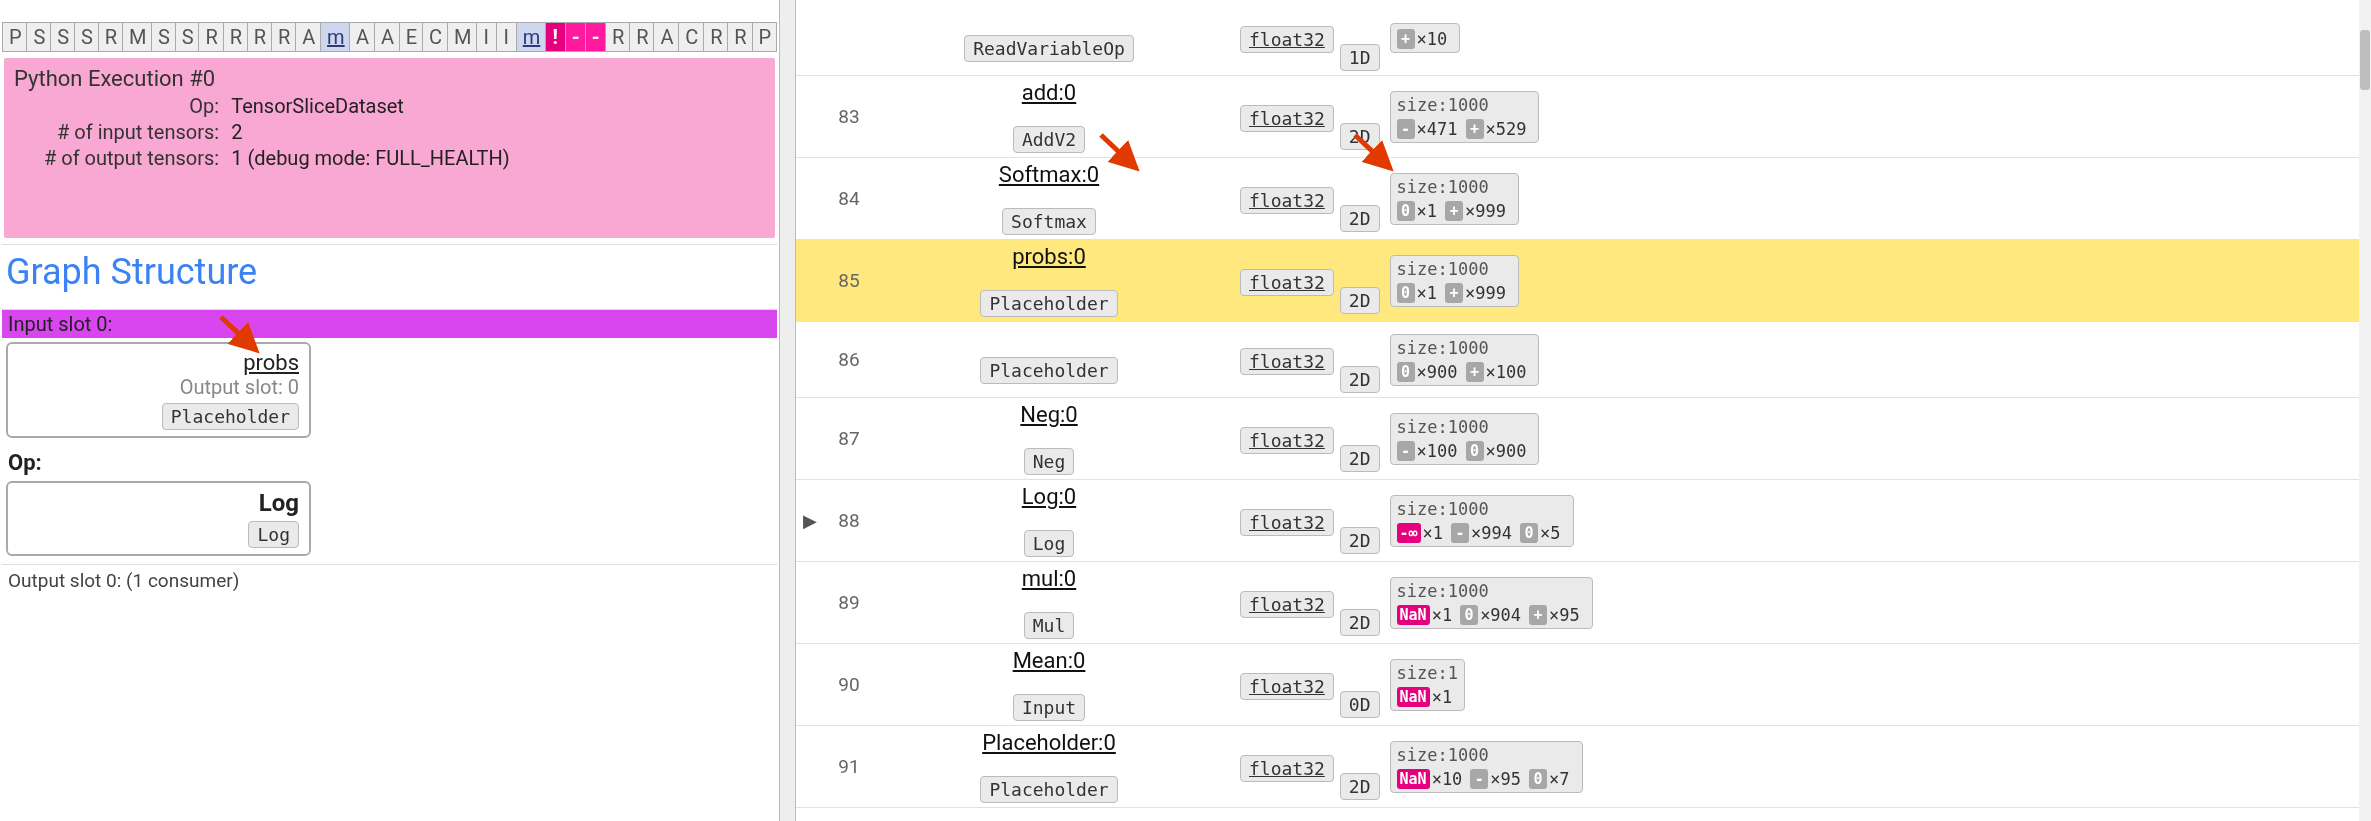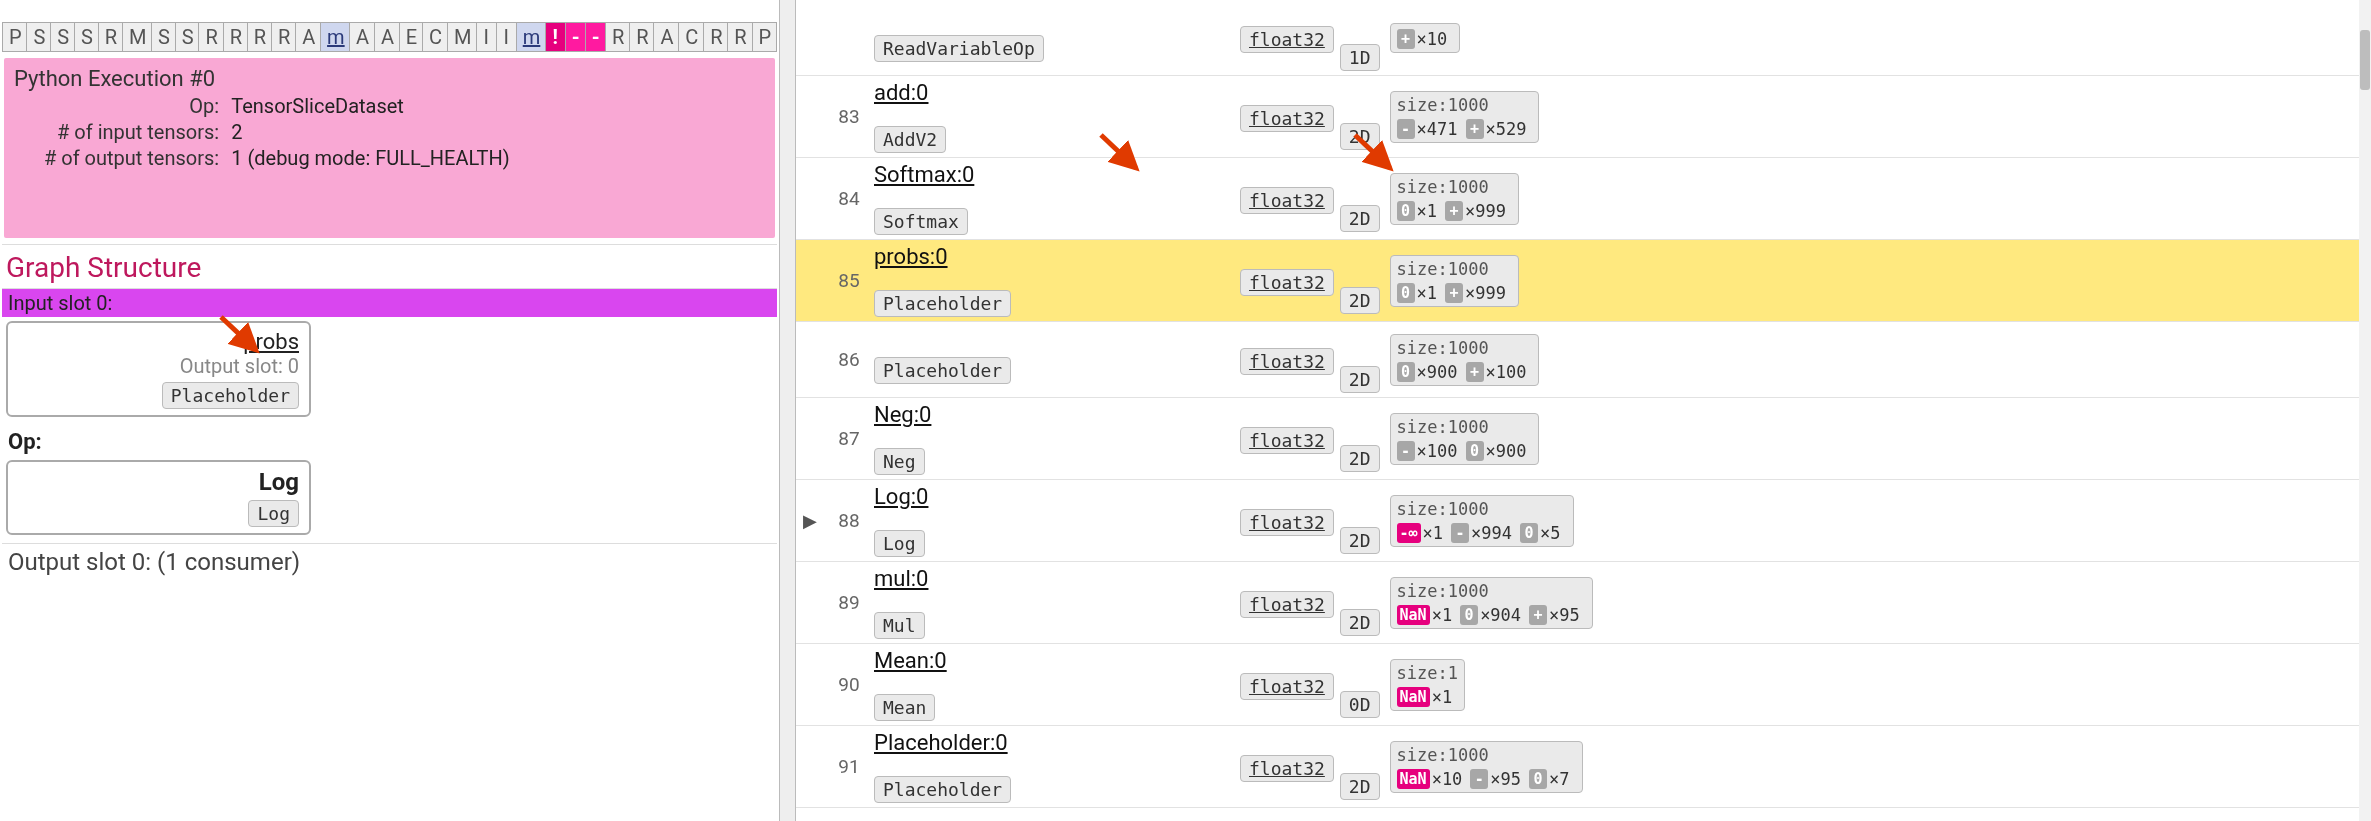--- a/index.html
+++ b/index.html
@@ -12,36 +12,36 @@
   .breadcrumb-bar { display: flex; flex-wrap: nowrap; border: 1px solid #aaa; border-left: none; margin-top: 20px; overflow: hidden; }
   .breadcrumb-bar .crumb { border-left: 1px solid #aaa; padding: 4px 6px; font-size: 20px; line-height: 1; background: #efefef; min-width: 20px; text-align: center; color: #555; }
   .breadcrumb-bar .crumb.underline { text-decoration: underline; color: #2b3a7a; background: #cfd7ef; }
   .breadcrumb-bar .crumb.magenta { background: #e6007e; color: #fff; font-weight: bold; }
   .breadcrumb-bar .crumb.magenta.hl { background: #ff1aa0; }
   .detail-card { margin: 6px 2px 6px 2px; background: #f9a8d4; padding: 8px 10px; border-radius: 2px; min-height: 180px; }
   .detail-card .title { font-size: 22px; color: #333; margin-bottom: 2px; }
   .detail-card table { border-collapse: collapse; }
   .detail-card td.k { text-align: right; padding: 1px 6px 1px 30px; font-size: 20px; color: #333; }
   .detail-card td.v { text-align: left; padding: 1px 6px; font-size: 20px; color: #222; }
-  .section-heading { font-size: 28px; color: #be185d; padding: 6px 4px 4px 4px; border-top: 1px solid #ddd; }
+  .section-heading { font-size: 36px; color: #3b82f6; padding: 6px 4px 16px 4px; border-top: 1px solid #ddd; }
   .slot-label { background: #d946ef; font-size: 20px; padding: 2px 6px; border-top: 1px solid #ddd; }
   .slot-box { border: 2px solid #aaa; border-radius: 6px; margin: 4px 4px 6px 4px; width: 305px; padding: 6px 10px; text-align: right; position: relative; }
   .slot-box .name { font-size: 22px; text-decoration: underline; color: #222; }
   .slot-box .sub  { font-size: 20px; color: #888; }
   .op-label { font-size: 22px; font-weight: bold; padding: 6px 6px 2px 6px; }
   .op-box { border: 2px solid #aaa; border-radius: 6px; margin: 4px 4px 8px 4px; width: 305px; padding: 6px 10px; text-align: right; }
   .op-box .name { font-size: 24px; font-weight: bold; color: #222; }
   .chip { display: inline-block; font-family: ui-monospace, SFMono-Regular, Menlo, Consolas, monospace; font-size: 18px; background: #eaeaea; border: 1px solid #bbb; border-radius: 4px; padding: 2px 8px; margin-top: 4px; color: #333; }
-  .output-slot { font-size: 24px; padding: 4px 6px; color: #444; border-top: 1px solid #ddd; }
+  .output-slot { font-size: 19px; padding: 4px 6px; color: #444; border-top: 1px solid #ddd; }
   
   .row { display: flex; align-items: center; border-bottom: 1px solid #e2e2e2; padding: 4px 6px 4px 0; min-height: 60px; }
   .row.highlight { background: #ffe97f; }
   .row .expand { width: 28px; text-align: center; color: #555; font-size: 18px; }
   .row .idx { width: 50px; text-align: center; font-size: 19px; color: #666; }
-  .row .namecol { width: 360px; text-align: left; padding-right: 10px; }
+  .row .namecol { width: 360px; text-align: center; padding-right: 10px; }
   .row .namecol .tname { font-size: 22px; text-decoration: underline; color: #111; white-space: nowrap; }
   .row .namecol .opchip { margin-top: 2px; }
   .row .dtype { margin-left: 6px; text-decoration: underline; }
   .row .dims  { margin-left: 6px; margin-top: 40px; }
   .row .stats { margin-left: 10px; }
   .statbox { display: inline-block; font-family: ui-monospace, SFMono-Regular, Menlo, Consolas, monospace; font-size: 18px; background: #eaeaea; border: 1px solid #bbb; border-radius: 4px; padding: 3px 6px; color: #333; }
   .statbox .size { display: block; font-size: 17px; color: #555; padding-bottom: 2px; }
   .statbox .line { display: inline-flex; align-items: center; gap: 2px; }
   .tag { display: inline-flex; align-items: center; justify-content: center; min-width: 18px; height: 20px; padding: 0 3px; font-size: 15px; font-weight: bold; border-radius: 3px; color: #fff; }
   .tag.minus { background: #a7a7a7; }
@@ -251,21 +251,21 @@
               <span class="cnt">×1</span>
               <span class="tag zero">0</span>
               <span class="cnt">×904</span>
               <span class="tag plus">+</span>
               <span class="cnt">×95</span>
             </span></span>
         </div>
         <div class="row">
           <div class="expand"></div>
           <div class="idx">90</div>
-          <div class="namecol"><div class="tname">Mean:0</div><br><span class="chip opchip">Mean</span></div>
+          <div class="namecol"><div class="tname">Mean:0</div><br><span class="chip opchip">Input</span></div>
           <span class="chip dtype">float32</span>
           <span class="chip dims">0D</span>
           <span class="statbox stats"><span class="size">size:1</span><span class="line">
               <span class="tag nan">NaN</span>
               <span class="cnt">×1</span>
             </span></span>
         </div>
         <div class="row">
           <div class="expand"></div>
           <div class="idx">91</div>

